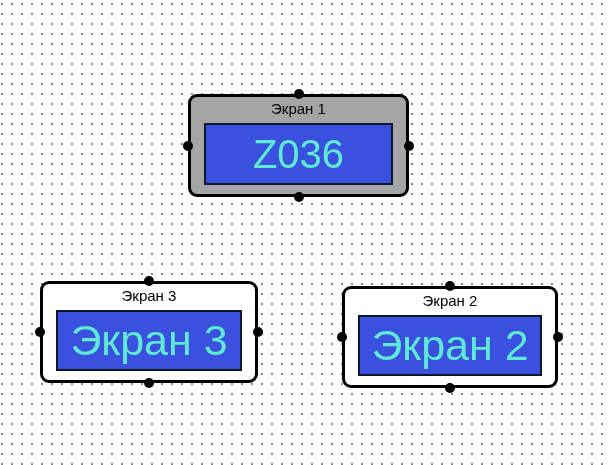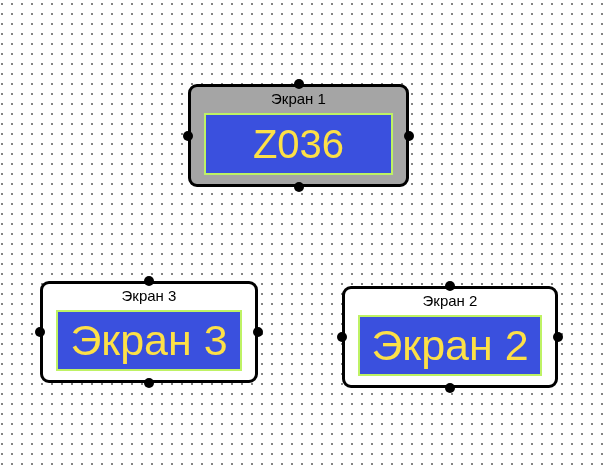--- a/index.html
+++ b/index.html
@@ -12,21 +12,21 @@
     width: 609px;
     height: 465px;
     overflow: hidden;
     background-color: #ffffff;
     background-image: radial-gradient(circle, #848484 1px, transparent 1.3px);
     background-size: 10px 10px;
     background-position: -3px -1px;
   }
 
   .node { position: absolute; }
-  .node-1 { left: 188px; top: 84px;  width: 221px; height: 103px; }
+  .node-1 { left: 188px; top: 94px;  width: 221px; height: 103px; }
   .node-3 { left: 40px;  top: 281px; width: 218px; height: 102px; }
   .node-2 { left: 342px; top: 286px; width: 216px; height: 102px; }
 
   .node-frame {
     position: absolute;
     inset: 0;
     box-sizing: border-box;
     border: 3px solid #000;
     border-radius: 9px;
   }
@@ -43,25 +43,25 @@
     white-space: nowrap;
   }
 
   .node-button {
     position: absolute;
     left: 13px;
     right: 13px;
     top: 26px;
     bottom: 9px;
     box-sizing: border-box;
-    border: 2px solid #bef264;
+    border: 2px solid #0f172a;
     display: flex;
     align-items: center;
     justify-content: center;
-    color: #fde047;
+    color: #5eead4;
     overflow: hidden;
     white-space: nowrap;
   }
   .node-1 .node-button { font-size: 40px; }
   .node-2 .node-button,
   .node-3 .node-button { font-size: 43px; }
 
   .handle {
     position: absolute;
     width: 10px;

